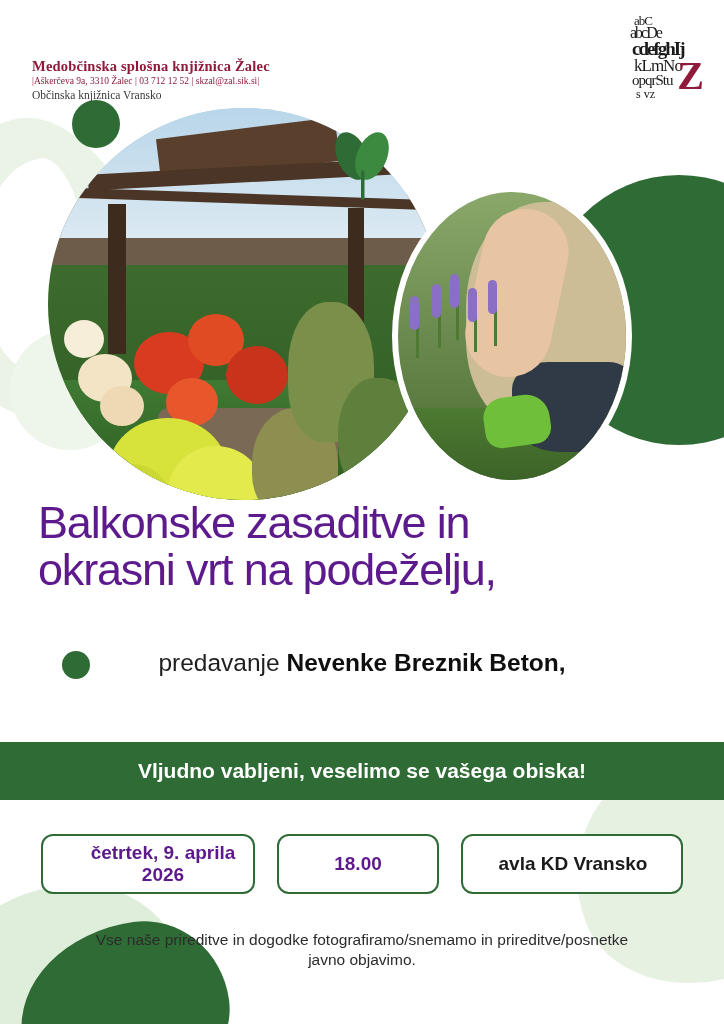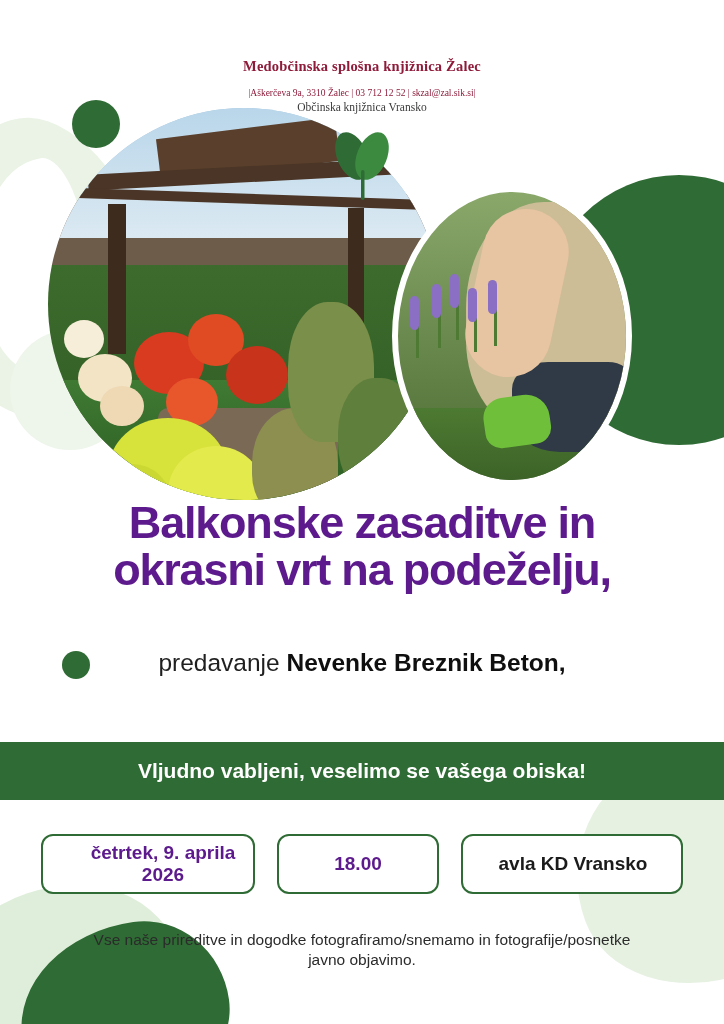--- a/index.html
+++ b/index.html
@@ -84,35 +84,35 @@
     width: 120px; height: 120px;
     border-radius: 50%;
     background: #eef5ea;
     z-index: 0;
   }
 
   
   .header {
     position: absolute;
     top: 58px; left: 0; right: 0;
-    text-align: center;
     z-index: 5;
+    padding-left: 32px;
   }
   .lib-name {
     font-family: "Liberation Serif", serif;
     font-weight: bold;
     font-size: 14.5px;
     letter-spacing: .2px;
     color: #8e1b3a;
   }
   .lib-contact {
     font-family: "Liberation Serif", serif;
     font-size: 9.5px;
     color: #8e1b3a;
-    margin-top: 13px;
+    margin-top: 1px;
   }
   .lib-branch {
     font-family: "Liberation Serif", serif;
     font-size: 11.5px;
     color: #3a3a3a;
     margin-top: 3px;
   }
 
   
   .logo {
@@ -256,24 +256,23 @@
     top: 130px;
     width: 84px; height: 74px;
     z-index: 6;
   }
 
   
   .title {
     position: absolute;
     left: 0; right: 0;
     top: 500px;
-    text-align: center;
     z-index: 6;
     color: #5c1a8c;
-    font-weight: bold;
+    font-weight: normal;
     font-size: 45px;
     line-height: 1.04;
     letter-spacing: -1.2px;
     padding: 0 38px;
   }
   .subtitle-wrap {
     position: absolute;
     left: 0; right: 0;
     top: 640px;
     text-align: center;
@@ -375,20 +374,29 @@
   <div class="leaf-left-bottom"></div>
   <div class="leaf-bottom-dark"></div>
   <div class="circle-dark-small"></div>
 
   <div class="header">
     <div class="lib-name">Medobčinska splošna knjižnica Žalec</div>
     <div class="lib-contact">|Aškerčeva 9a, 3310 Žalec | 03 712 12 52 | skzal@zal.sik.si|</div>
     <div class="lib-branch">Občinska knjižnica Vransko</div>
   </div>
 
+  <div class="logo">
+    <div class="ln l1">abC</div>
+    <div class="ln l2">abcDe</div>
+    <div class="ln l3">cdefghIj</div>
+    <div class="ln l4">kLmNo</div>
+    <div class="ln l5">opqrStu</div>
+    <div class="ln l6">s    vz</div>
+    <div class="zbig">Z</div>
+  </div>
 
   <div class="photo-main">
     <div class="sky"></div>
     <div class="beam b3"></div>
     <div class="beam b1"></div>
     <div class="beam b2"></div>
     <div class="beam b4"></div>
     <div class="beam b5"></div>
     <div class="grass-bg"></div>
     <div class="planter"></div>
@@ -448,15 +456,15 @@
   <div class="band">
     <span>Vljudno vabljeni, veselimo se vašega obiska!</span>
   </div>
 
   <div class="boxes">
     <div class="box box-date">četrtek, 9. aprila 2026</div>
     <div class="box box-time">18.00</div>
     <div class="box box-place">avla KD Vransko</div>
   </div>
 
-  <div class="footnote">Vse naše prireditve in dogodke fotografiramo/snemamo in fotografije/posnetke javno objavimo.</div>
+  <div class="footnote">Vse naše prireditve in dogodke fotografiramo/snemamo in prireditve/posnetke javno objavimo.</div>
 
 </div>
 
 </body></html>

